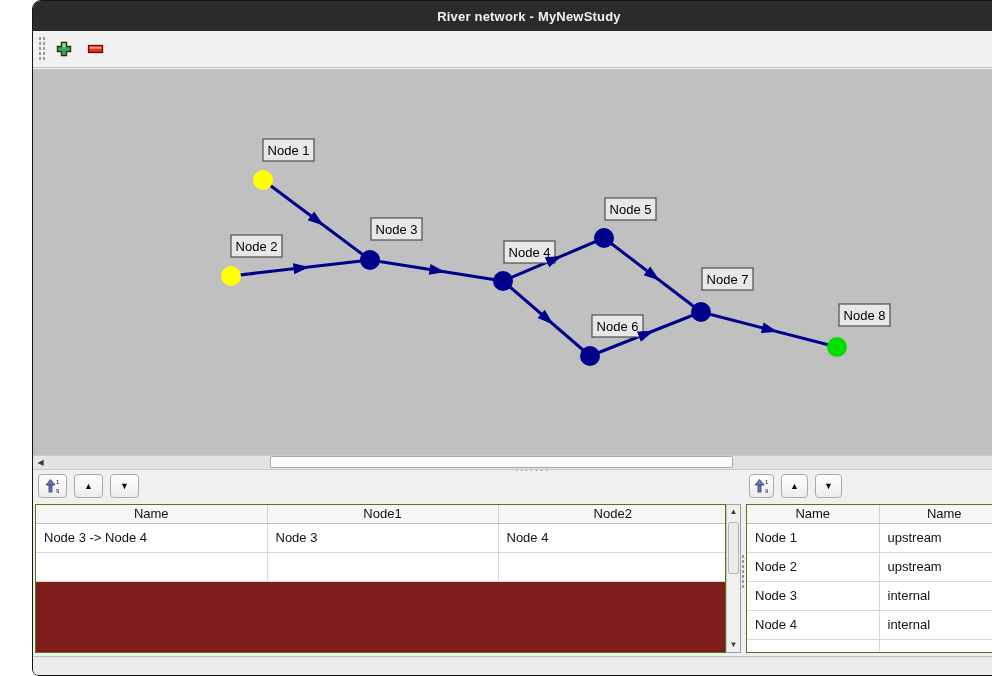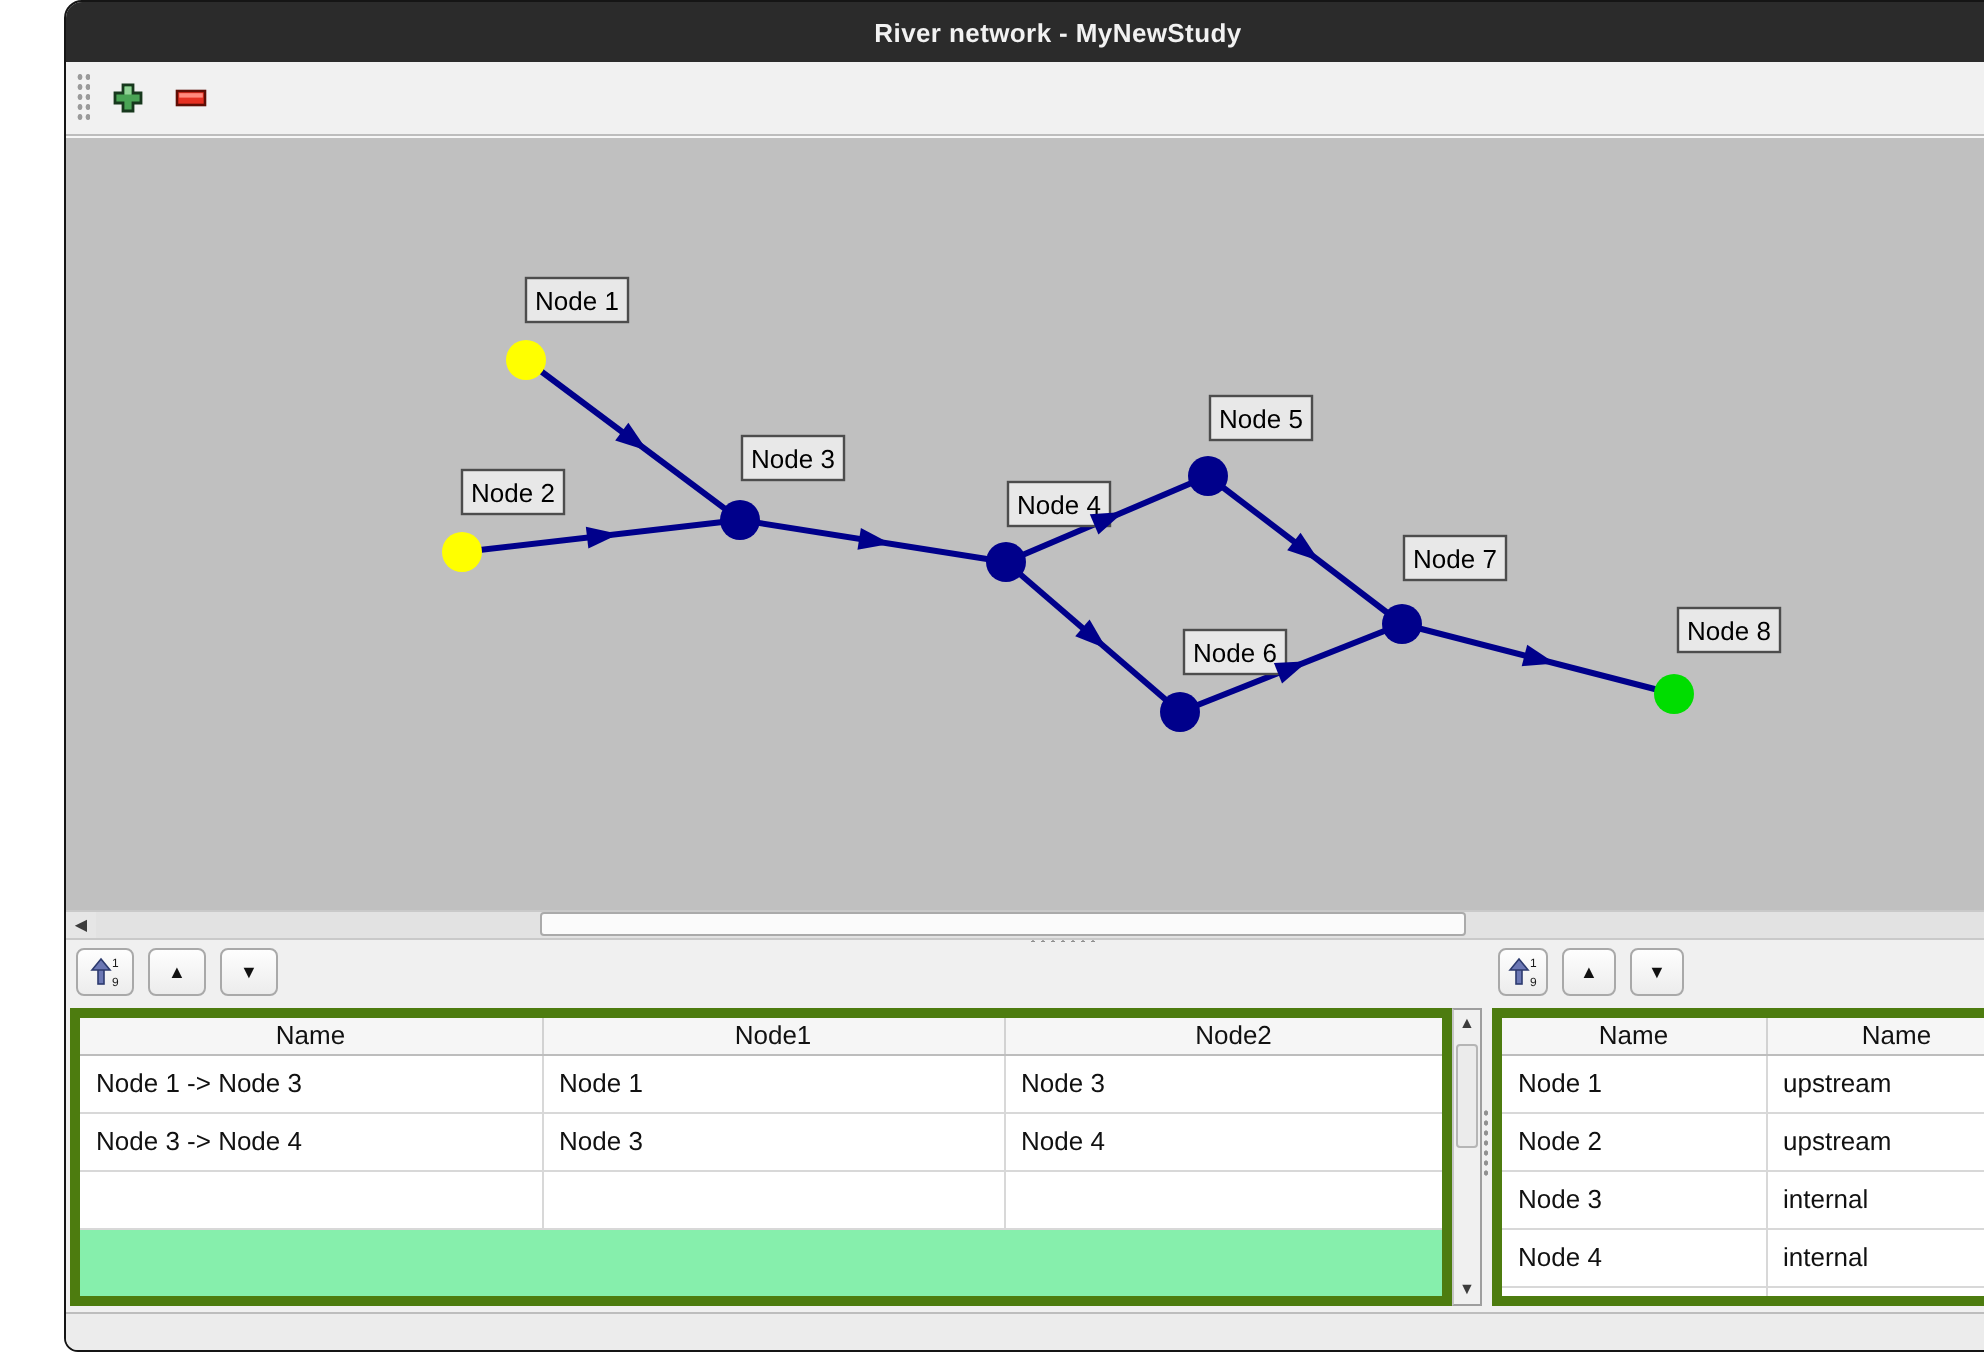--- a/index.html
+++ b/index.html
@@ -76,22 +76,22 @@
 
   .mini-toolbar { position:absolute; top:3px; display:flex; gap:7px; }
   .tool-btn {
     width:29px; height:24px; border:1px solid #a9a9a9; border-radius:4px;
     background:linear-gradient(#fefefe,#ececec);
     display:flex; align-items:center; justify-content:center;
     font-size:9px; color:#111111;
   }
 
   .table-frame {
-    position:absolute; top:33px; height:149px; background:#86efac;
-    border:5px solid #4d7c0f; overflow:hidden;
+    position:absolute; top:33px; height:149px; background:#7f1d1d;
+    border:1px solid #4d7c0f; overflow:hidden;
   }
   table { border-collapse:collapse; table-layout:fixed; width:100%; background:#ffffff; }
   th {
     height:18px; font-weight:normal; font-size:13px; color:#111111;
     background:#f6f6f6; border-right:1px solid #d2d2d2; border-bottom:1px solid #bdbdbd;
     text-align:center; vertical-align:middle;
   }
   th:last-child, td:last-child { border-right:none; }
   td {
     height:29px; font-size:13px; color:#111111; padding-left:8px;
@@ -227,25 +227,20 @@
           </colgroup>
       <thead>
             <tr>
               <th>Name</th>
               <th>Node1</th>
               <th>Node2</th>
             </tr>
           </thead>
           <tbody>
             <tr>
-              <td>Node 1 -&gt; Node 3</td>
-              <td>Node 1</td>
-              <td>Node 3</td>
-            </tr>
-            <tr>
               <td>Node 3 -&gt; Node 4</td>
               <td>Node 3</td>
               <td>Node 4</td>
             </tr>
             <tr>
               <td>&nbsp;</td>
               <td>&nbsp;</td>
               <td>&nbsp;</td>
             </tr>
           </tbody>

